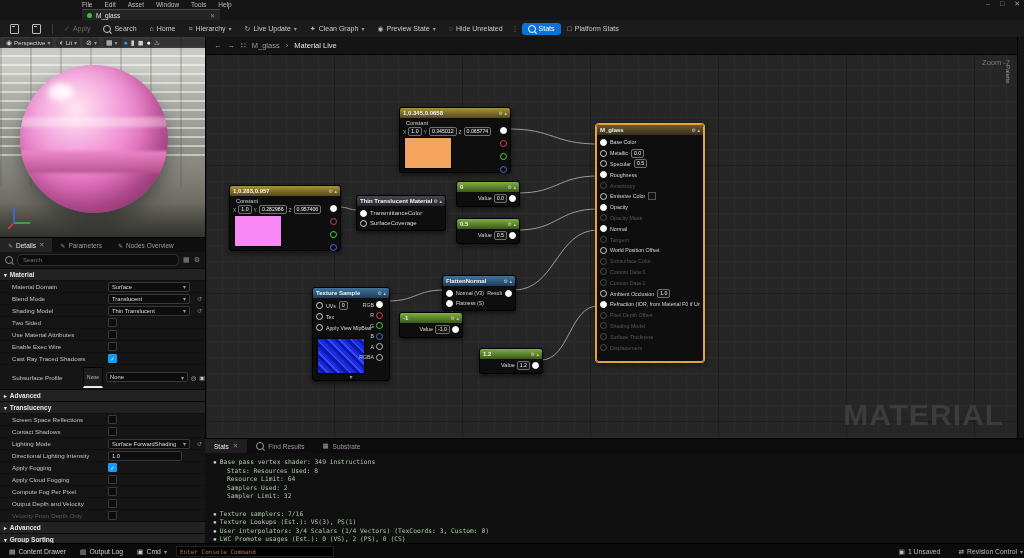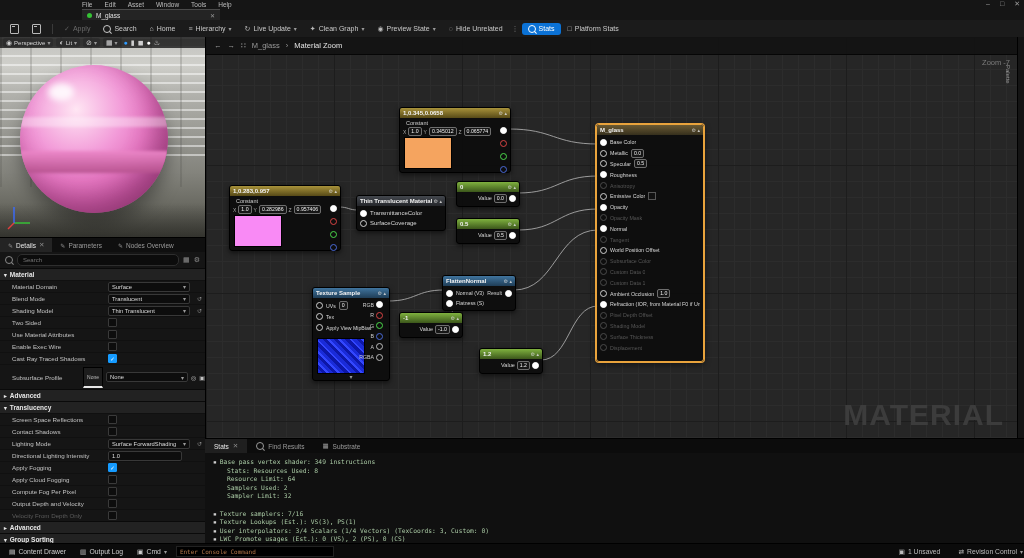--- a/index.html
+++ b/index.html
@@ -699,21 +699,21 @@
           </div>
         </div>
       </div>
     </div>
   <div id="gheader" class="abs">
     <span>←</span>
     <span>→</span>
     <span style="color:#cfcfcf">∷</span>
     <span>M_glass</span>
     <span>›</span>
-    <span class="crumb-cur">Material Zoom</span>
+    <span class="crumb-cur">Material Live</span>
   </div>
   <span id="zoomlabel" class="abs">Zoom -7</span>
   <span id="watermark" class="abs">MATERIAL</span>
 </div>
 <div id="palette" class="abs">
   <span>Palette</span>
 </div>
 
 <div id="statspanel" class="abs">
   <div id="stabs">

